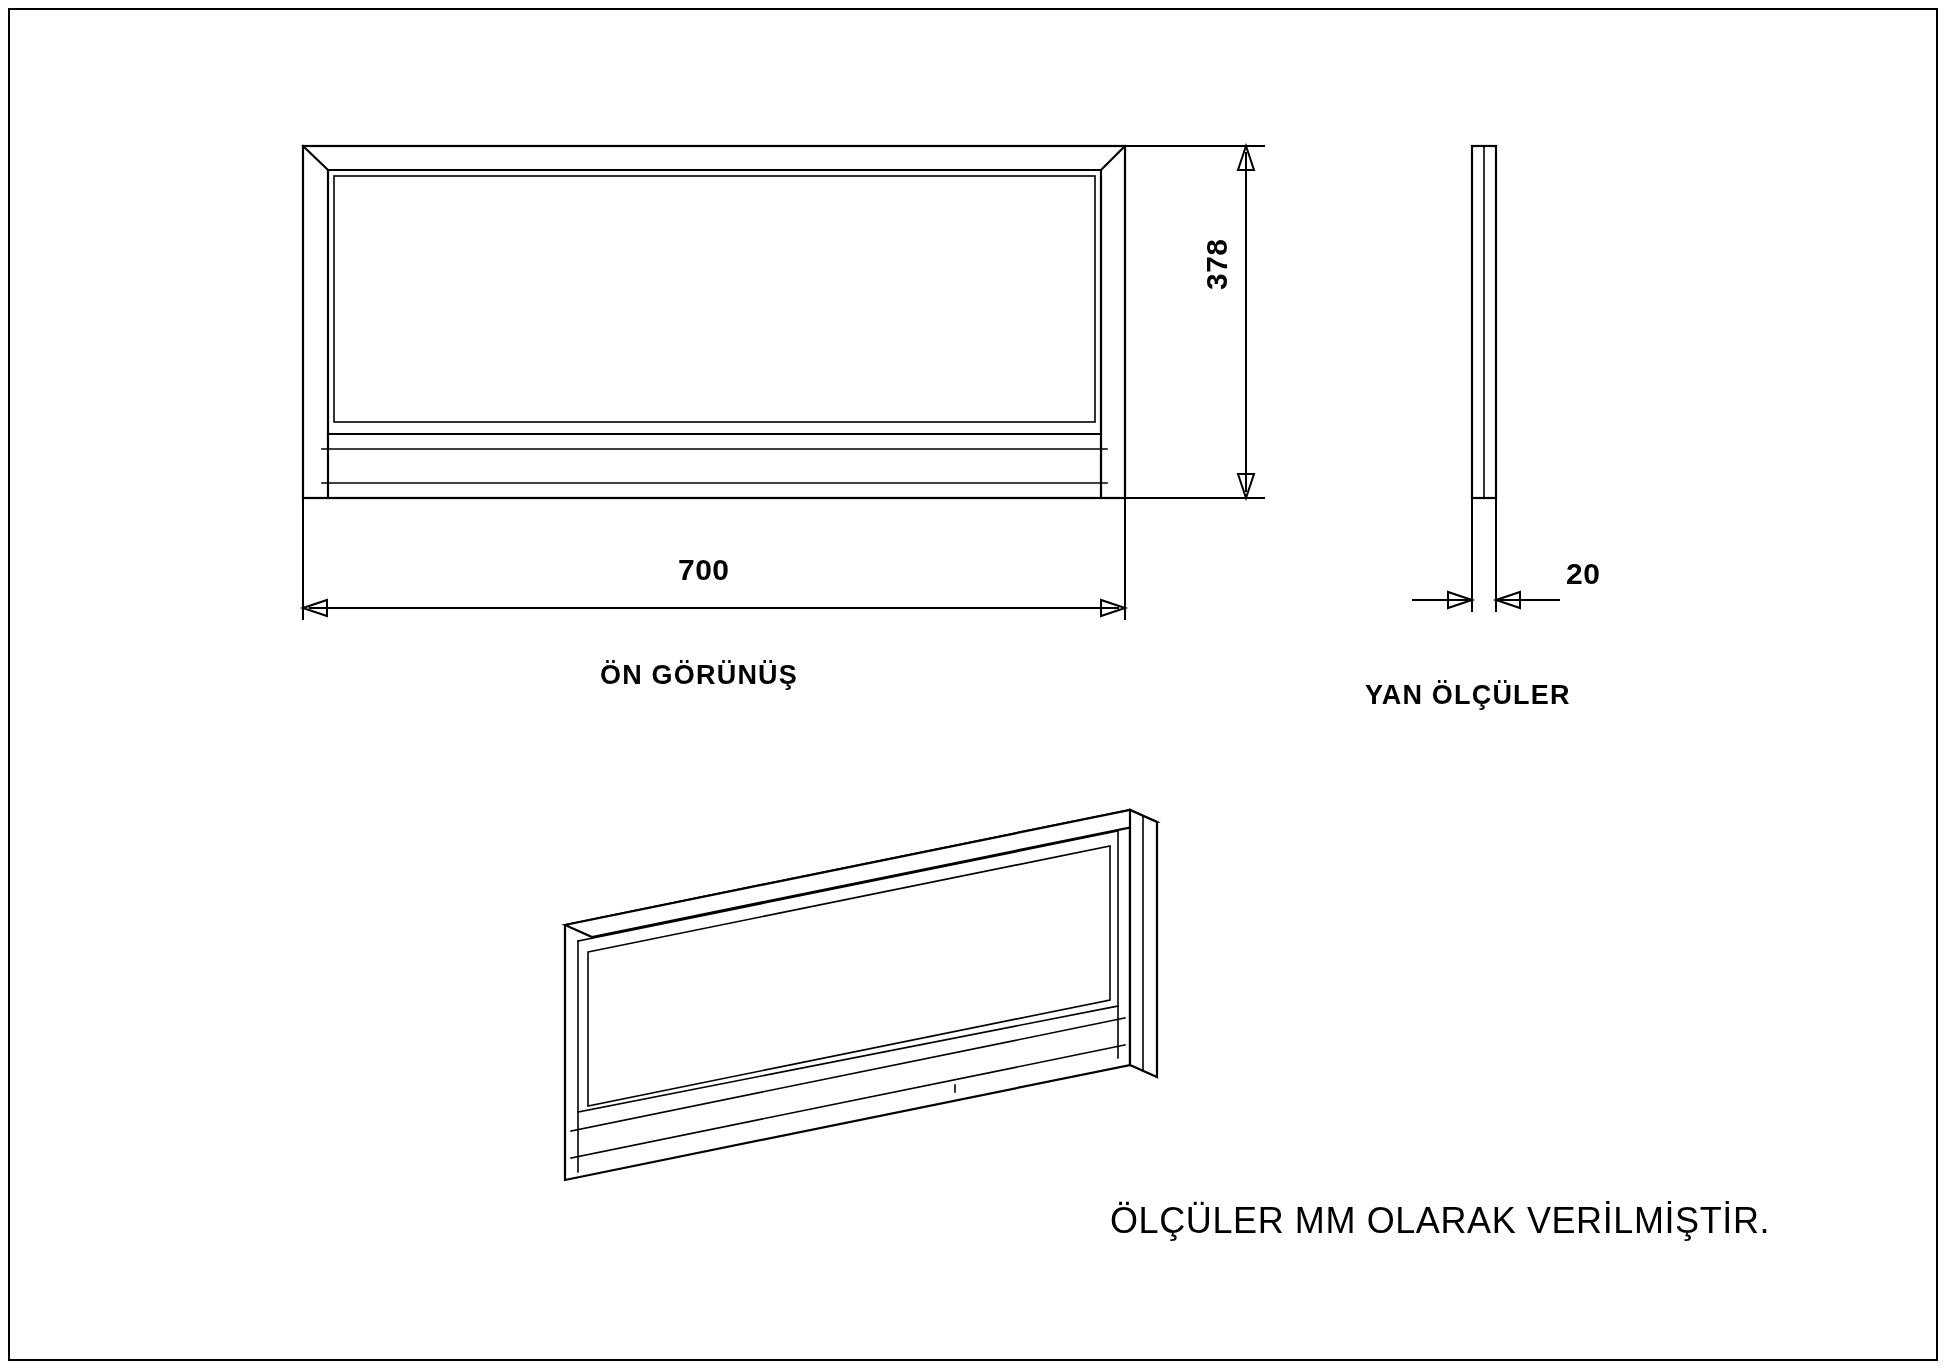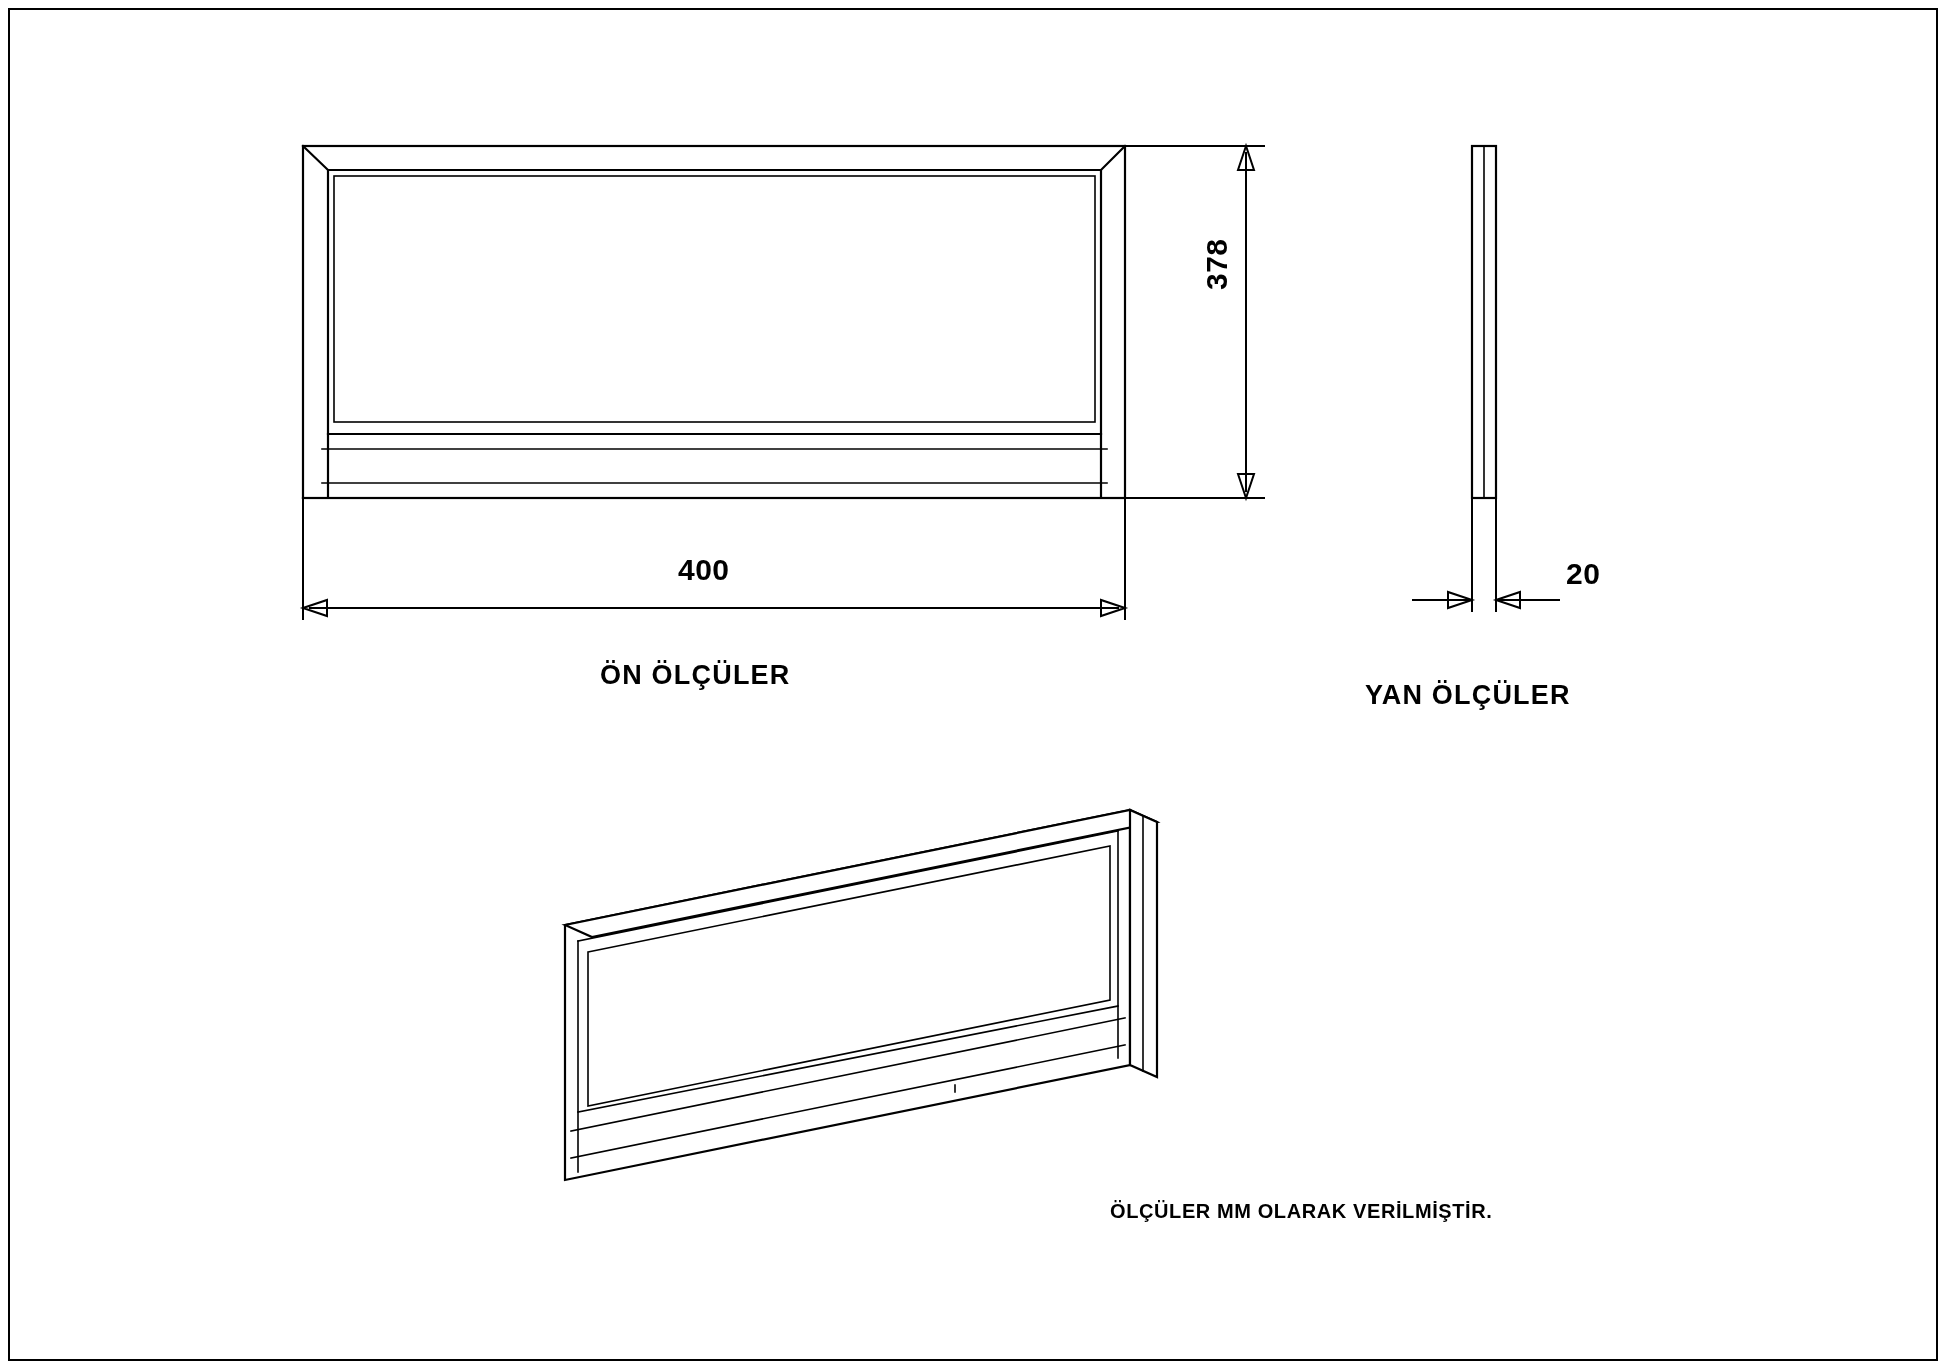--- a/index.html
+++ b/index.html
@@ -62,22 +62,22 @@
   .dim-text {
     font-size: 30px;
     font-weight: bold;
   }
   .view-text {
     font-size: 27px;
     font-weight: bold;
     letter-spacing: 1.2px;
   }
   .note-text {
-    font-size: 20px;
-    font-weight: bold;
+    font-size: 36px;
+    font-weight: normal;
     letter-spacing: 0.6px;
   }
   #dim-height-label {
     left: 1200px;
     top: 290px;
     transform: rotate(-90deg);
     transform-origin: left top;
   }
   #dim-width-label {
     left: 678px;
@@ -178,23 +178,23 @@
       <path class="ln-thin" d="M 571 1158 L 1125 1045"></path>
 
       <path class="ln-thin" d="M 955 1085 L 955 1092"></path>
 
       <path class="ln-thin" d="M 1143 816 L 1143 1071"></path>
     </g>
   </svg>
 
   <div class="lbl dim-text" id="dim-height-label">378</div>
 
-  <div class="lbl dim-text" id="dim-width-label">400</div>
+  <div class="lbl dim-text" id="dim-width-label">700</div>
 
   <div class="lbl dim-text" id="dim-depth-label">20</div>
 
-  <div class="lbl view-text" id="front-view-label">ÖN ÖLÇÜLER</div>
+  <div class="lbl view-text" id="front-view-label">ÖN GÖRÜNÜŞ</div>
 
   <div class="lbl view-text" id="side-view-label">YAN ÖLÇÜLER</div>
 
   <div class="lbl note-text" id="units-note-label">ÖLÇÜLER MM OLARAK VERİLMİŞTİR.</div>
 
 </div>
 
 </body></html>

